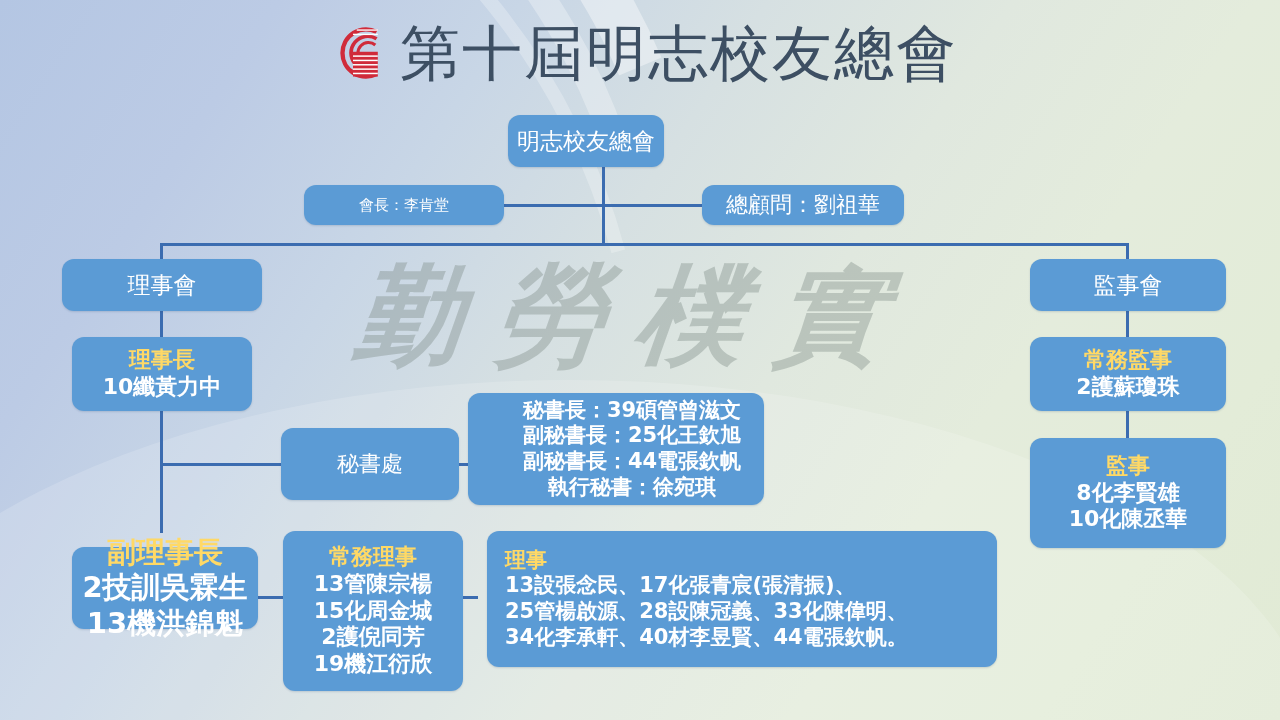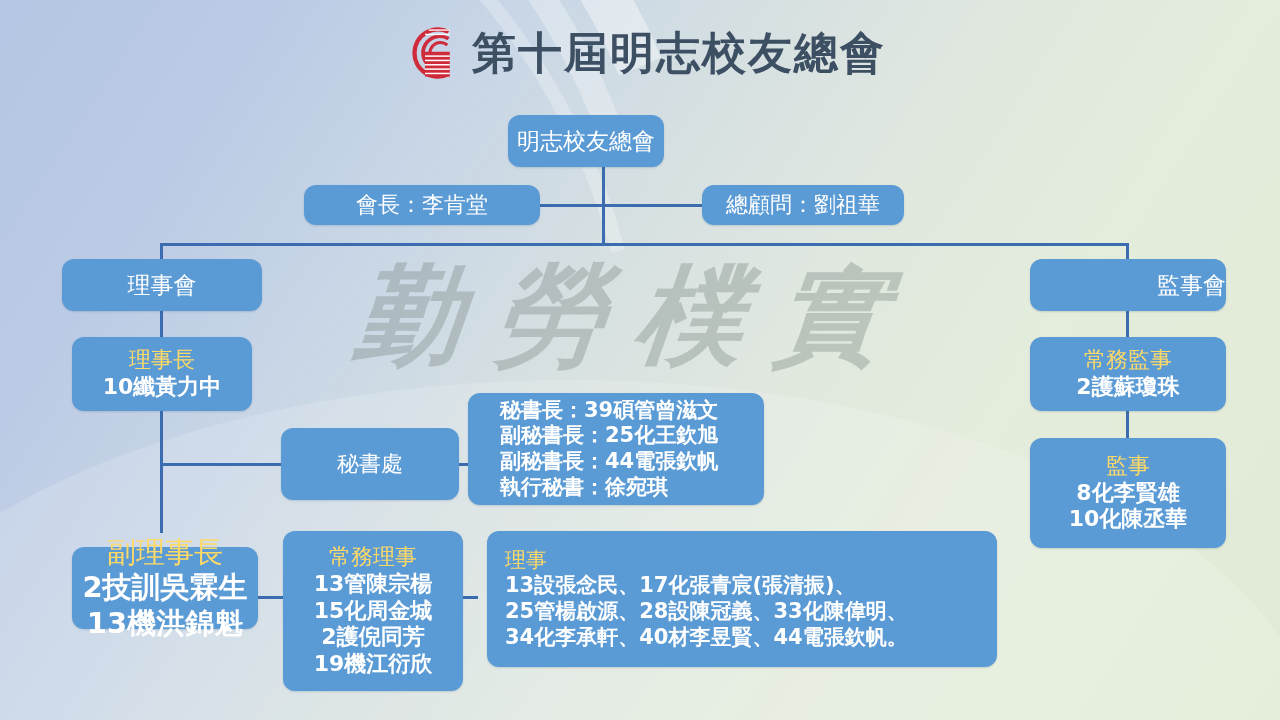--- a/index.html
+++ b/index.html
@@ -106,22 +106,22 @@
     justify-content: center;
     gap: 16px;
   }
   #logo {
     width: 62px;
     height: 62px;
     flex: 0 0 auto;
   }
   #title {
     font-family: "DejaVu Sans", "Liberation Sans", sans-serif;
-    font-size: 44px;
-    font-weight: 700;
+    font-size: 60px;
+    font-weight: 400;
     color: #3d4f63;
     letter-spacing: 2px;
     line-height: 1;
     white-space: nowrap;
   }
 
   
   #lines {
     position: absolute;
     left: 0; top: 0;
@@ -146,57 +146,57 @@
     flex-direction: column;
     align-items: center;
     justify-content: center;
     text-align: center;
     line-height: 1.22;
     font-family: "DejaVu Sans", "Liberation Sans", sans-serif;
     box-shadow: 0 1px 2px rgba(40,70,110,0.18);
   }
   .box .hdr {
     color: #ffd966;
-    font-weight: 400;
+    font-weight: 700;
   }
   .box .nm {
     color: #ffffff;
     font-weight: 700;
   }
   .box .pl {
     color: #ffffff;
     font-weight: 400;
   }
   .left-al {
-    align-items: flex-start;
+    align-items: center;
     text-align: left;
     padding-left: 32px;
   }
   .left-al-wide {
     align-items: flex-start;
     text-align: left;
     padding-left: 18px;
     padding-right: 12px;
   }
 
   
   #box-root      { left: 508px; top: 115px; width: 156px; height: 52px; font-size: 23px; }
-  #box-president { left: 304px; top: 185px; width: 236px; height: 40px; font-size: 22px; }
+  #box-president { left: 304px; top: 185px; width: 200px; height: 40px; font-size: 15px; }
   #box-advisor   { left: 702px; top: 185px; width: 202px; height: 40px; font-size: 22px; }
 
   #box-board     { left: 62px;  top: 259px; width: 200px; height: 52px; font-size: 23px; }
   #box-chair     { left: 72px;  top: 337px; width: 180px; height: 74px; font-size: 22px; }
   #box-sec       { left: 281px; top: 428px; width: 178px; height: 72px; font-size: 22px; }
   #box-secdetail { left: 468px; top: 393px; width: 296px; height: 112px; font-size: 21px; }
 
   #box-vicechair { left: 72px;  top: 531px; width: 186px; height: 82px; font-size: 29px; margin-top: 16px; }
   #box-standing  { left: 283px; top: 531px; width: 180px; height: 160px; font-size: 22px; }
   #box-directors { left: 487px; top: 531px; width: 510px; height: 136px; font-size: 21px; }
 
-  #box-super     { left: 1030px; top: 259px; width: 196px; height: 52px; font-size: 23px; align-items: flex-end; }
+  #box-super     { left: 1030px; top: 259px; width: 196px; height: 52px; font-size: 23px; }
   #box-stsuper   { left: 1030px; top: 337px; width: 196px; height: 74px; font-size: 22px; }
   #box-supervisors { left: 1030px; top: 438px; width: 196px; height: 110px; font-size: 22px; }
 </style>
 </head>
 <body>
 
 <div id="slide">
 
   <div class="swoosh sw4"></div>
   <div class="swoosh sw1"></div>

